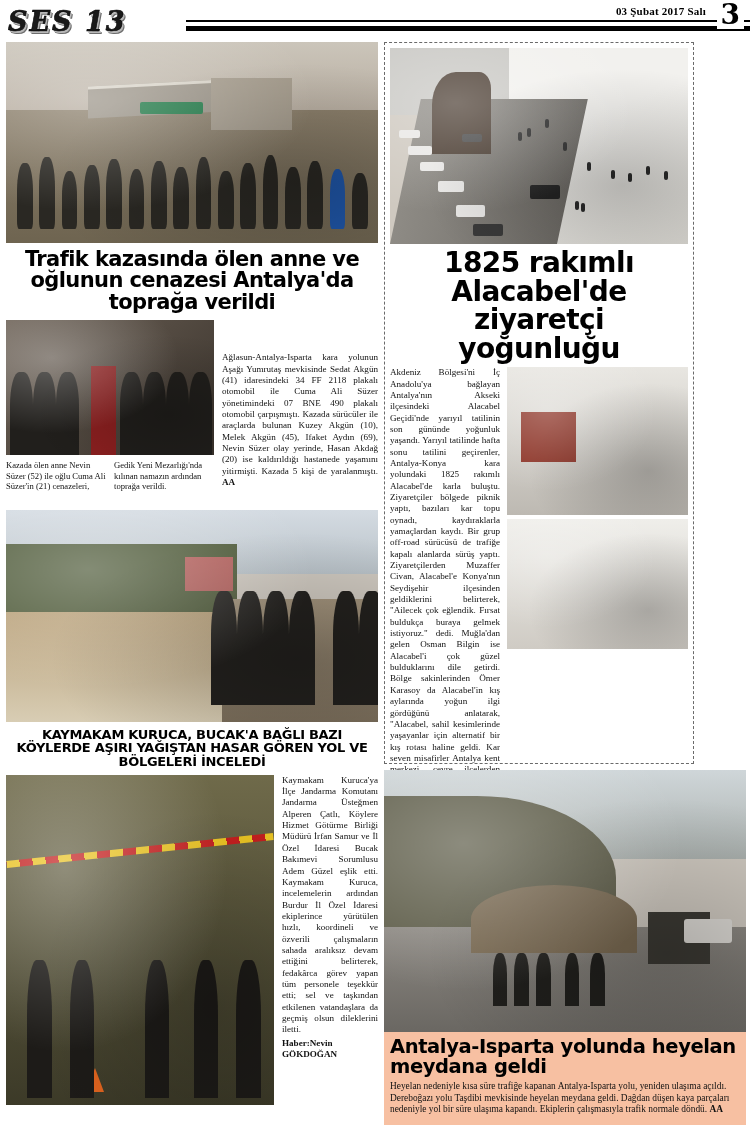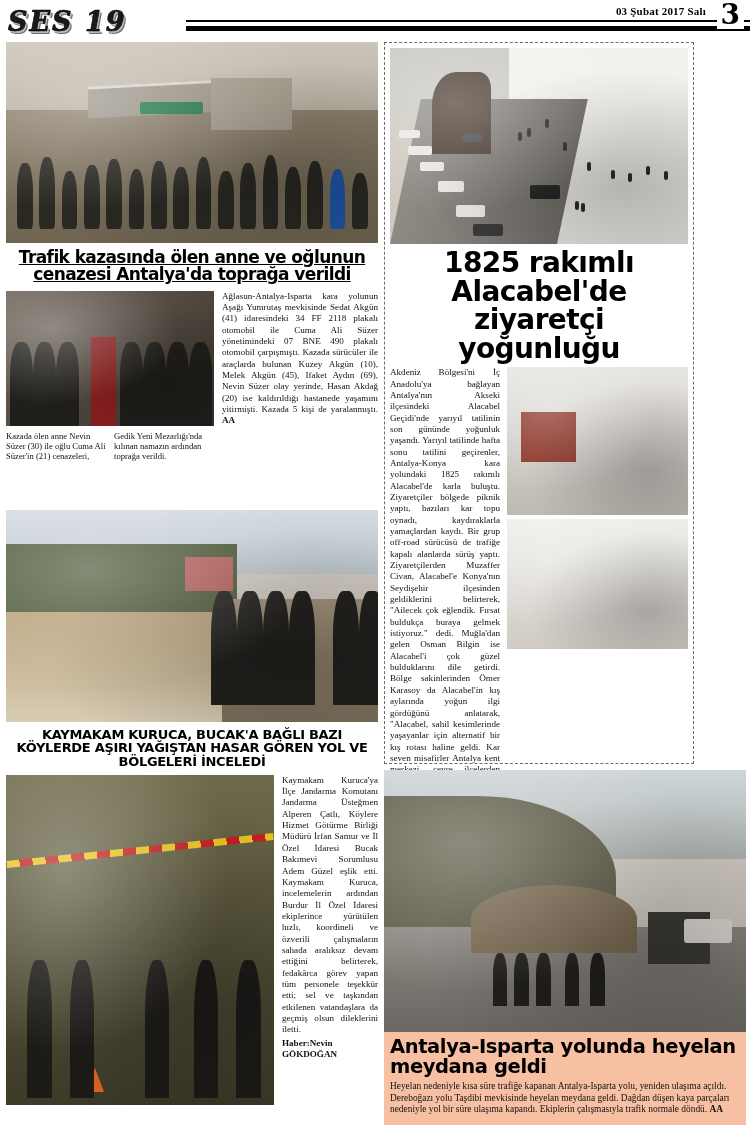--- a/index.html
+++ b/index.html
@@ -76,30 +76,30 @@
       background:#9a9387; border-top:3px solid #d8d3c8; transform:skewY(-3deg); }
   .a1-photo .blok { position:absolute; left:55%; top:18%; width:22%; height:26%;
       background:#a49b8c; }
   .a1-photo .coffin { position:absolute; left:36%; top:30%; width:17%; height:6%;
       background:#1f7a47; border-radius:2px; }
   .a1-photo .crowd { position:absolute; left:0; top:44%; width:100%; height:50%; }
   .a1-photo .crowd i {
       position:absolute; bottom:2%; width:4.2%; height:60%;
       background:#2a2823; border-radius:42% 42% 12% 12%;
   }
-  .a1-head { font-size:17px; padding:6px 2px 3px;text-decoration:underline; }
+  .a1-head { font-size:21px; padding:6px 2px 3px; }
   .a1-mid { display:flex; gap:8px; margin-top:4px; }
   .a1-photo2 { width:208px; height:135px; flex:0 0 208px; }
   .a1-photo2 .r1 { position:absolute; left:0; top:0; width:100%; height:100%;
       background:linear-gradient(135deg,#6d6257,#3a332c); }
   .a1-photo2 .red { position:absolute; left:41%; top:34%; width:12%; height:66%;
       background:#8d2020; }
   .a1-photo2 .p { position:absolute; bottom:0; width:11%; height:62%;
       background:#211f1c; border-radius:40% 40% 0 0; }
-  .a1-col { flex:1; }
+  .a1-col { flex:1;margin-top:32px; }
   .a1-caps { display:flex; gap:8px; margin-top:5px; width:208px; }
   .a1-caps > div { flex:1; }
 
   
   .a2 {
     position:absolute; left:384px; top:42px; width:310px; height:722px;
     border:1.6px dashed #6a6a6a; padding:5px;
   }
   .a2-photo { width:100%; height:196px; }
   .a2-photo .snow { position:absolute; right:0; top:0; width:72%; height:100%;
@@ -177,21 +177,21 @@
       line-height:11.8px; color:#111; text-align:left; }
   .peach-bg { position:absolute; left:384px; top:1032px; width:362px; height:88px;
       background:#f7c0a2; z-index:0; }
 </style>
 </head>
 <body>
 
 <div class="page">
 
   <div class="masthead">
-    <div class="logo">SES 19</div>
+    <div class="logo">SES 13</div>
     <div class="rule-wrap">
       <div class="rule-thin"></div>
       <div class="rule-thick"></div>
     </div>
     <div class="hdr-date">03 Şubat 2017 Salı</div>
     <div class="hdr-page">3</div>
   </div>
 
   <div class="a1">
     <div class="ph a1-photo">
@@ -228,21 +228,21 @@
             <div class="red"></div>
           <div class="p" style="left:2%"></div>
             <div class="p" style="left:13%"></div>
           <div class="p" style="left:24%"></div>
             <div class="p" style="left:55%"></div>
           <div class="p" style="left:66%"></div>
             <div class="p" style="left:77%"></div>
           <div class="p" style="left:88%"></div>
         </div>
         <div class="a1-caps">
-          <div class="cap">Kazada ölen anne Nevin Süzer (30) ile oğlu Cuma Ali Süzer'in (21) cenazeleri,</div>
+          <div class="cap">Kazada ölen anne Nevin Süzer (52) ile oğlu Cuma Ali Süzer'in (21) cenazeleri,</div>
           <div class="cap">Gedik Yeni Mezarlığı'nda kılınan namazın ardından toprağa verildi.</div>
         </div>
       </div>
       <div class="a1-col">
         <div class="body-col"><span>Ağlasun-Antalya-Isparta kara yolunun Aşağı Yumrutaş mevkisinde Sedat Akgün (41) idaresindeki 34 FF 2118 plakalı otomobil ile Cuma Ali Süzer yönetimindeki 07 BNE 490 plakalı otomobil çarpışmıştı. Kazada sürücüler ile araçlarda bulunan Kuzey Akgün (10), Melek Akgün (45), Ifaket Aydın (69), Nevin Süzer olay yerinde, Hasan Akdağ (20) ise kaldırıldığı hastanede yaşamını yitirmişti. Kazada 5 kişi de yaralanmıştı.</span> <span class="bold">AA</span></div>
       </div>
     </div>
   </div>
 
   <div class="a2">

